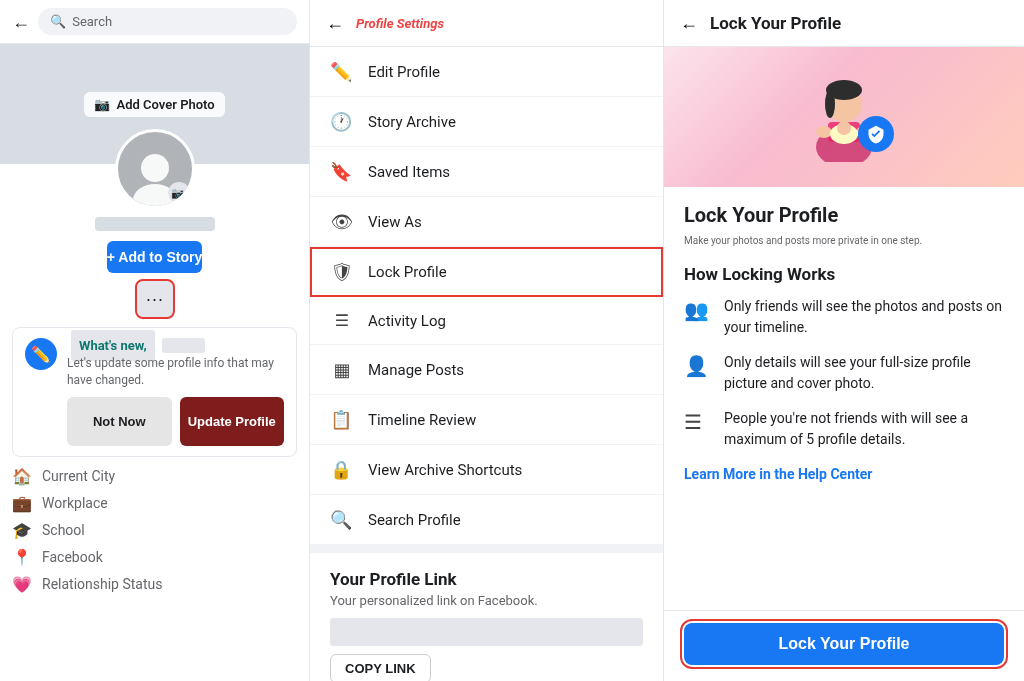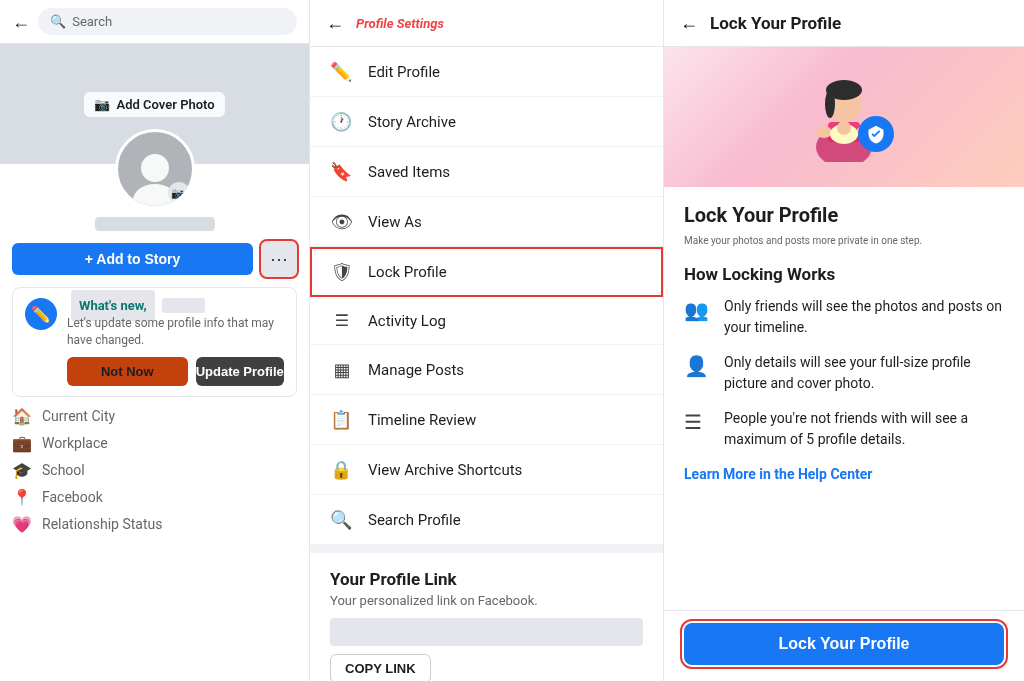--- a/index.html
+++ b/index.html
@@ -120,20 +120,21 @@
       height: 14px;
       background: #d8dde4;
       border-radius: 4px;
     }
 
     .action-row {
       display: flex;
       align-items: center;
       gap: 8px;
       padding: 0 12px 10px 12px;
+      flex-direction: column;
     }
     .add-story-btn {
       flex: 1;
       background: #1877f2;
       color: #fff;
       border: none;
       border-radius: 6px;
       padding: 8px 0;
       font-size: 14px;
       font-weight: 600;
@@ -199,36 +200,36 @@
       color: #65676b;
       line-height: 1.4;
     }
     .whats-new-actions {
       display: flex;
       gap: 8px;
       margin-top: 8px;
     }
     .not-now-btn {
       flex: 1;
-      background: #c2410c;
+      background: #e5e5e5;
       border: none;
       border-radius: 6px;
-      padding: 7px 16px;
+      padding: 7px 0;
       font-size: 13px;
       font-weight: 600;
       cursor: pointer;
       color: #1c1e21;
     }
     .update-profile-btn {
       flex: 1;
-      background: #404040;
+      background: #7f1d1d;
       color: #fff;
       border: none;
       border-radius: 6px;
-      padding: 7px 0;
+      padding: 17px 0;
       font-size: 13px;
       font-weight: 600;
       cursor: pointer;
     }
 
     .profile-info-list {
       padding: 0 12px;
       display: flex;
       flex-direction: column;
       gap: 8px;

